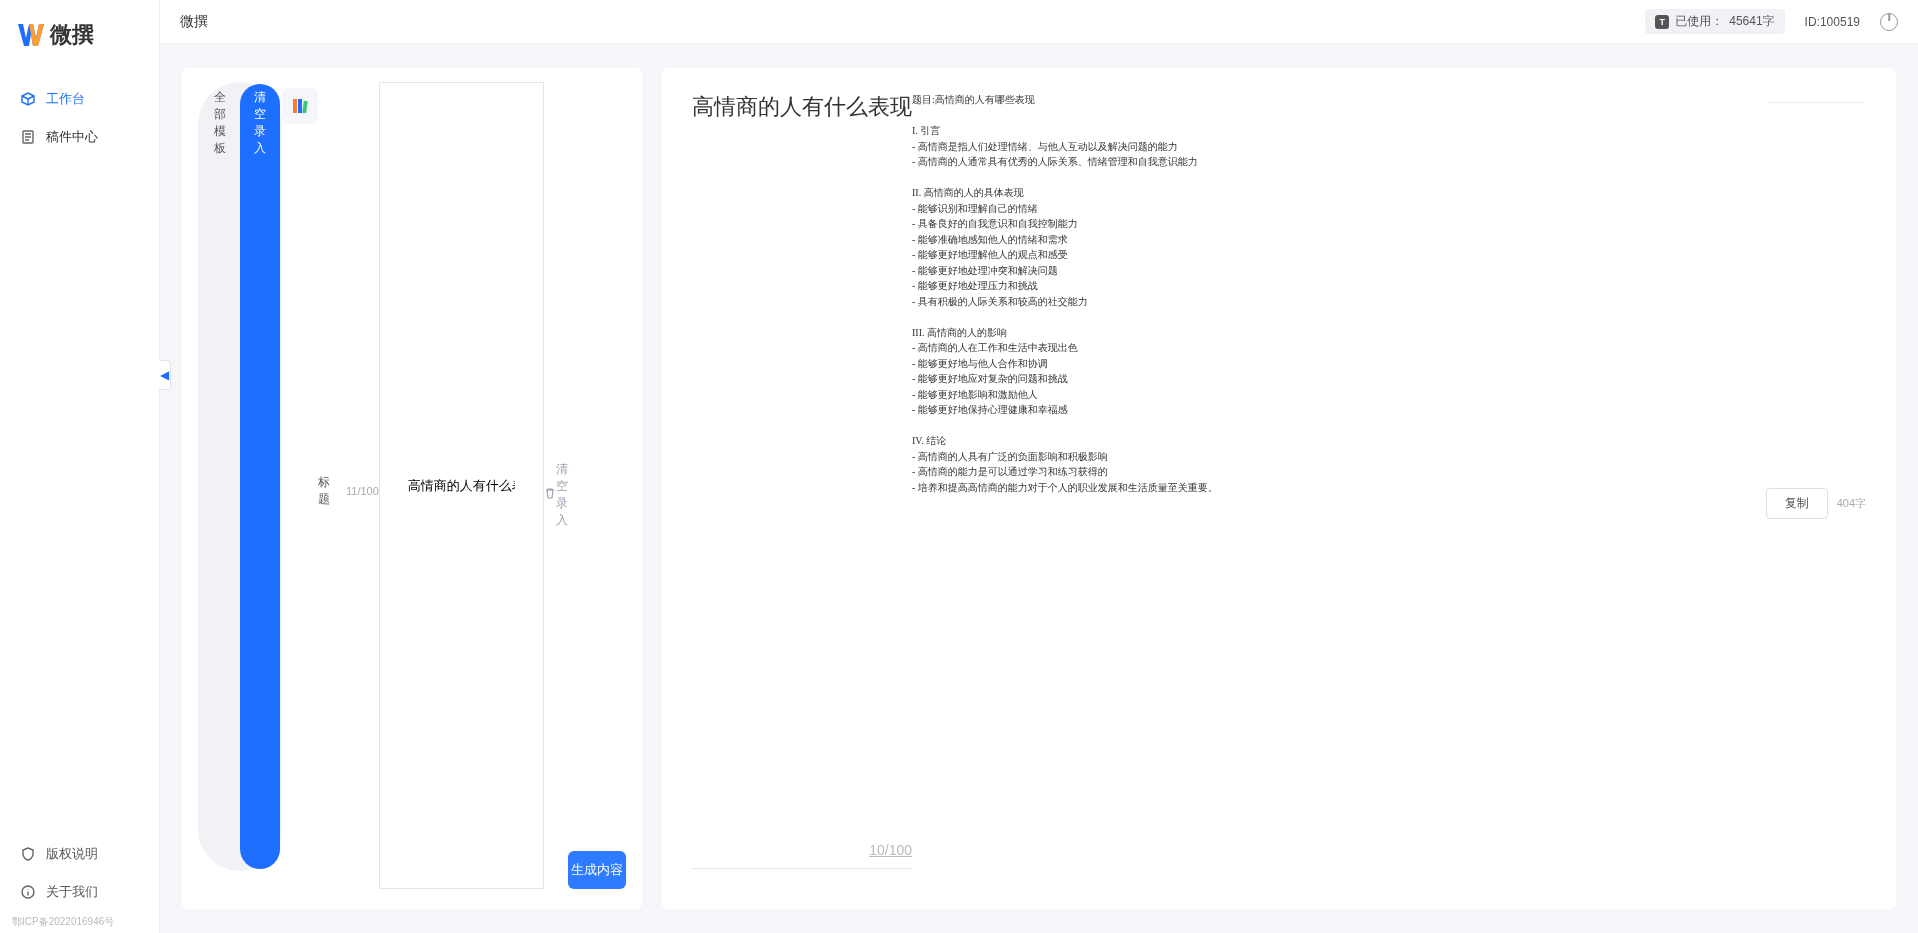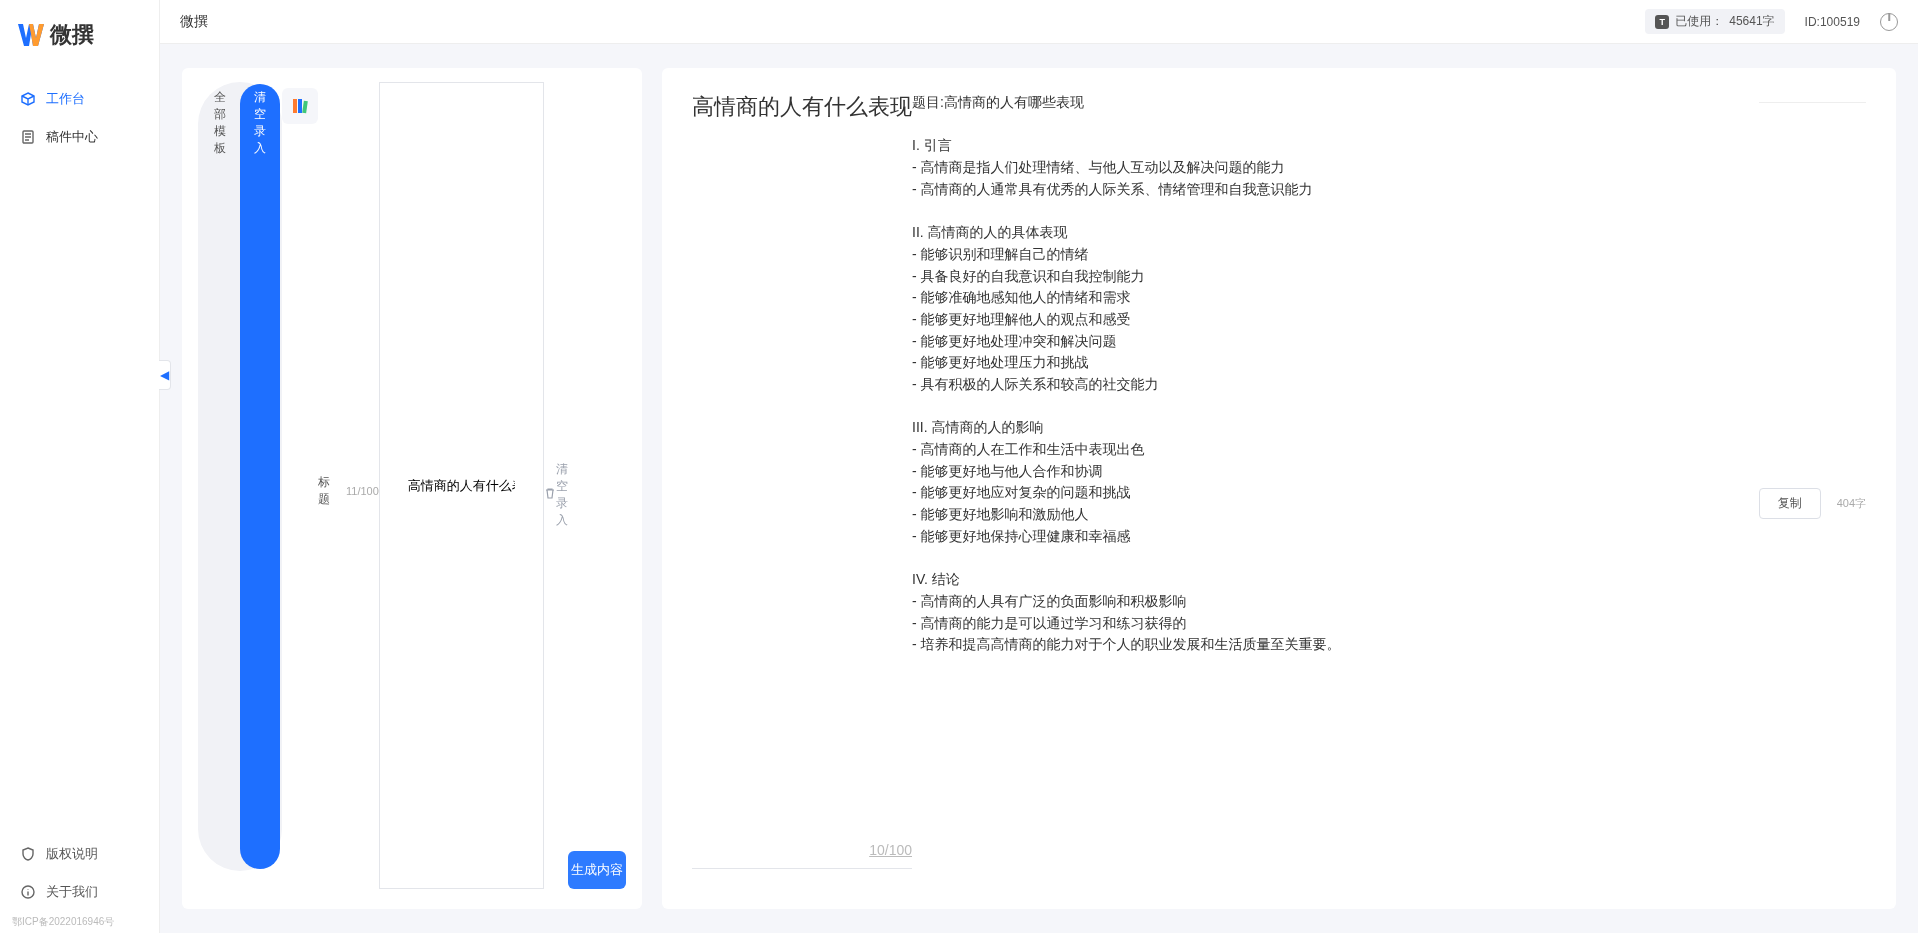--- a/index.html
+++ b/index.html
@@ -42,22 +42,22 @@
 .field-row { display: flex; justify-content: space-between; align-items: center; margin: 18px 0 8px; font-size: 12px; color: #555; gap: 16px; }
 .counter { color: #aaa; font-size: 11px; }
 .text-input { width: 100%; border: 1px solid #e3e5ea; border-radius: 0; padding: 10px 28px; font-size: 13px; outline: none; }
 .clear-link { text-align: center; color: #9aa0ac; font-size: 12px; margin-top: 18px; cursor: pointer; display: flex; align-items: center; justify-content: center; gap: 0; }
 
 .generate-btn { margin-top: auto; align-self: center; width: 200px; padding: 10px 0; background: #2e7bff; color: #fff; border: none; border-radius: 6px; font-size: 13px; cursor: pointer; }
 
 .output-title-wrap { position: relative; border-bottom: 1px solid #e3e5ea; padding-bottom: 24px; margin-bottom: 20px; }
 .output-title { text-align: center; font-size: 22px; font-weight: 500; font-family: "Songti SC", SimSun, serif; }
 .title-counter { position: absolute; right: 0; bottom: 10px; font-size: 14px; color: #bbb; text-decoration: underline; }
-.output-body { flex: 1; font-size: 14px; line-height: 1.55; white-space: pre-wrap; overflow-y: auto; }
-.output-footer { display: flex; justify-content: flex-end; align-items: center; gap: 16px; border-top: 1px solid #eee; padding-top: 14px; margin-top: 10px; }
+.output-body { flex: 1; font-size: 10px; line-height: 1.55; white-space: pre-wrap; overflow-y: auto; font-family: Liberation Serif, serif; }
+.output-footer { display: flex; justify-content: flex-end; align-items: center; gap: 9px; border-top: 1px solid #eee; padding-top: 14px; margin-top: 10px; }
 .copy-btn { border: 1px solid #dcdfe6; background: #fff; border-radius: 4px; padding: 6px 18px; font-size: 12px; cursor: pointer; color: #555; }
 .word-count { font-size: 11px; color: #aaa; }
 
 .collapse-handle { position: absolute; left: -1px; top: 360px; width: 12px; height: 30px; background: #fff; border: 1px solid #e3e5ea; border-left: none; border-radius: 0 4px 4px 0; display: flex; align-items: center; justify-content: center; cursor: pointer; color: #1e6fff; font-size: 12px; }
 </style>
 </head>
 <body>
 
 <div class="app">
   <aside class="sidebar">

